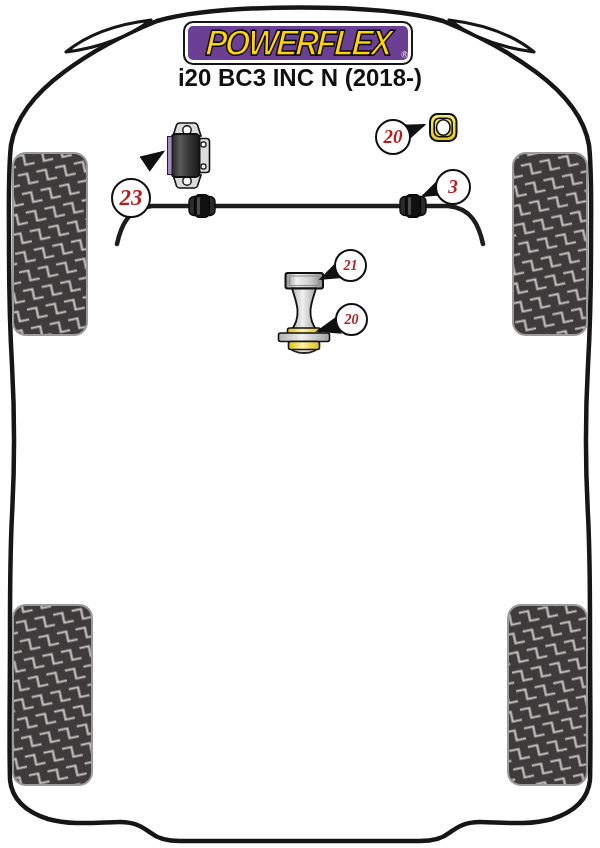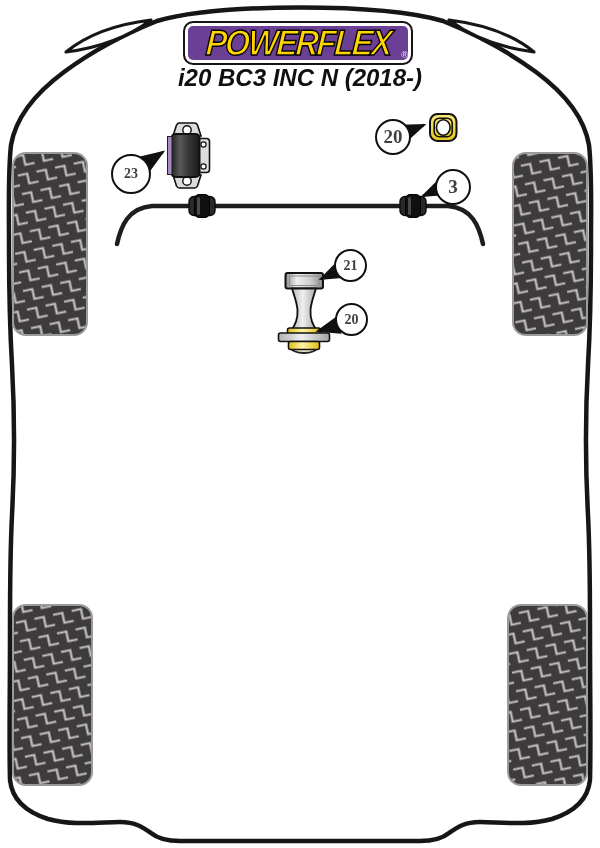--- a/index.html
+++ b/index.html
@@ -21,29 +21,29 @@
     transform:scaleY(1.12) skewX(-4deg);
     white-space:nowrap;line-height:1;
   }
   .logo-reg{
     position:absolute;right:3px;bottom:3px;font-size:9px;color:#d9cfe4;
     font-style:normal;font-weight:bold;
   }
   .model-title{
     position:absolute;left:0;top:64px;width:600px;text-align:center;
     font-family:"Liberation Sans",sans-serif;
-    font-weight:bold;font-style:italic;font-size:24px;color:#101010;
+    font-weight:bold;font-size:24px;color:#101010;
     letter-spacing:0px;
   }
   .callout{
     position:absolute;background:#ffffff;border:2.6px solid #101010;border-radius:50%;
     display:flex;align-items:center;justify-content:center;box-sizing:border-box;
-    font-family:"Liberation Serif",serif;font-weight:bold;color:#404040;
+    font-family:"Liberation Serif",serif;font-weight:bold;font-style:italic;color:#b91c1c;
   }
-  .co-lg{width:40px;height:40px;font-size:14px;}
+  .co-lg{width:40px;height:40px;font-size:23px;margin-top:24px;}
   .co-md{width:36px;height:36px;font-size:19px;}
   .co-sm{width:33px;height:33px;font-size:14px;}
 </style>
 </head>
 <body>
 
 <div id="stage">
 
   <svg id="car-svg" width="600" height="848" viewBox="0 0 600 848">
     <defs>

